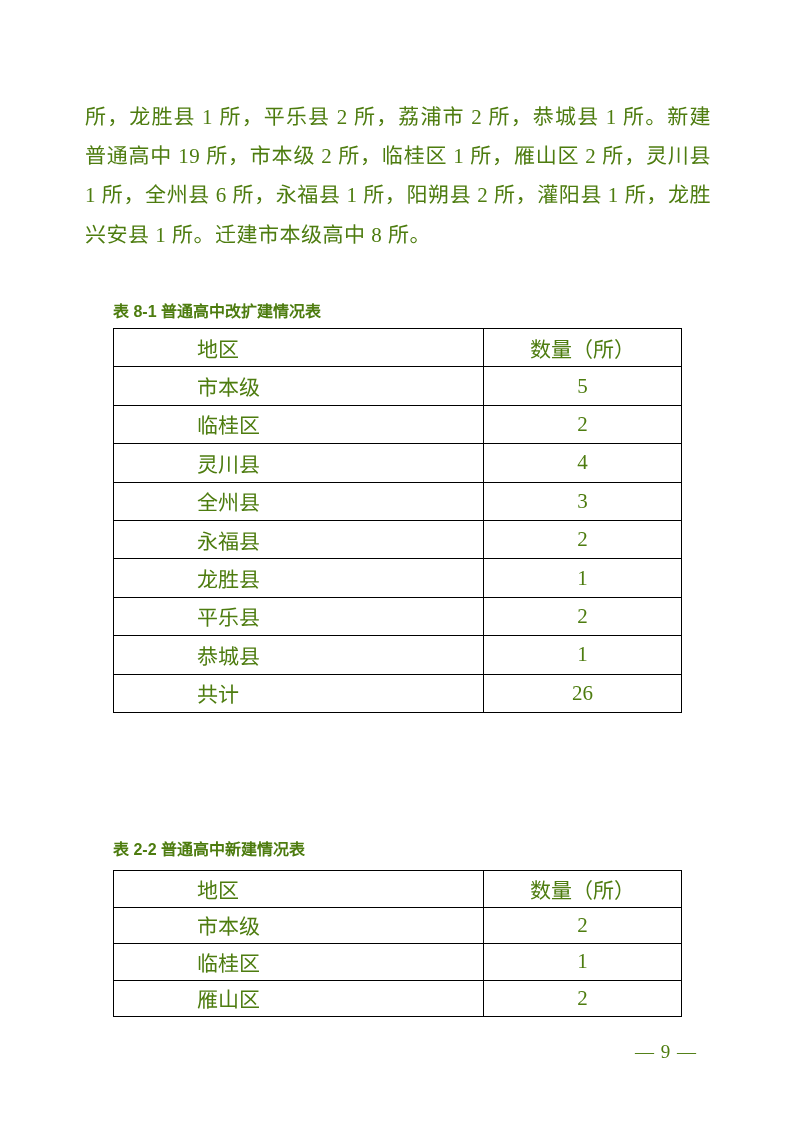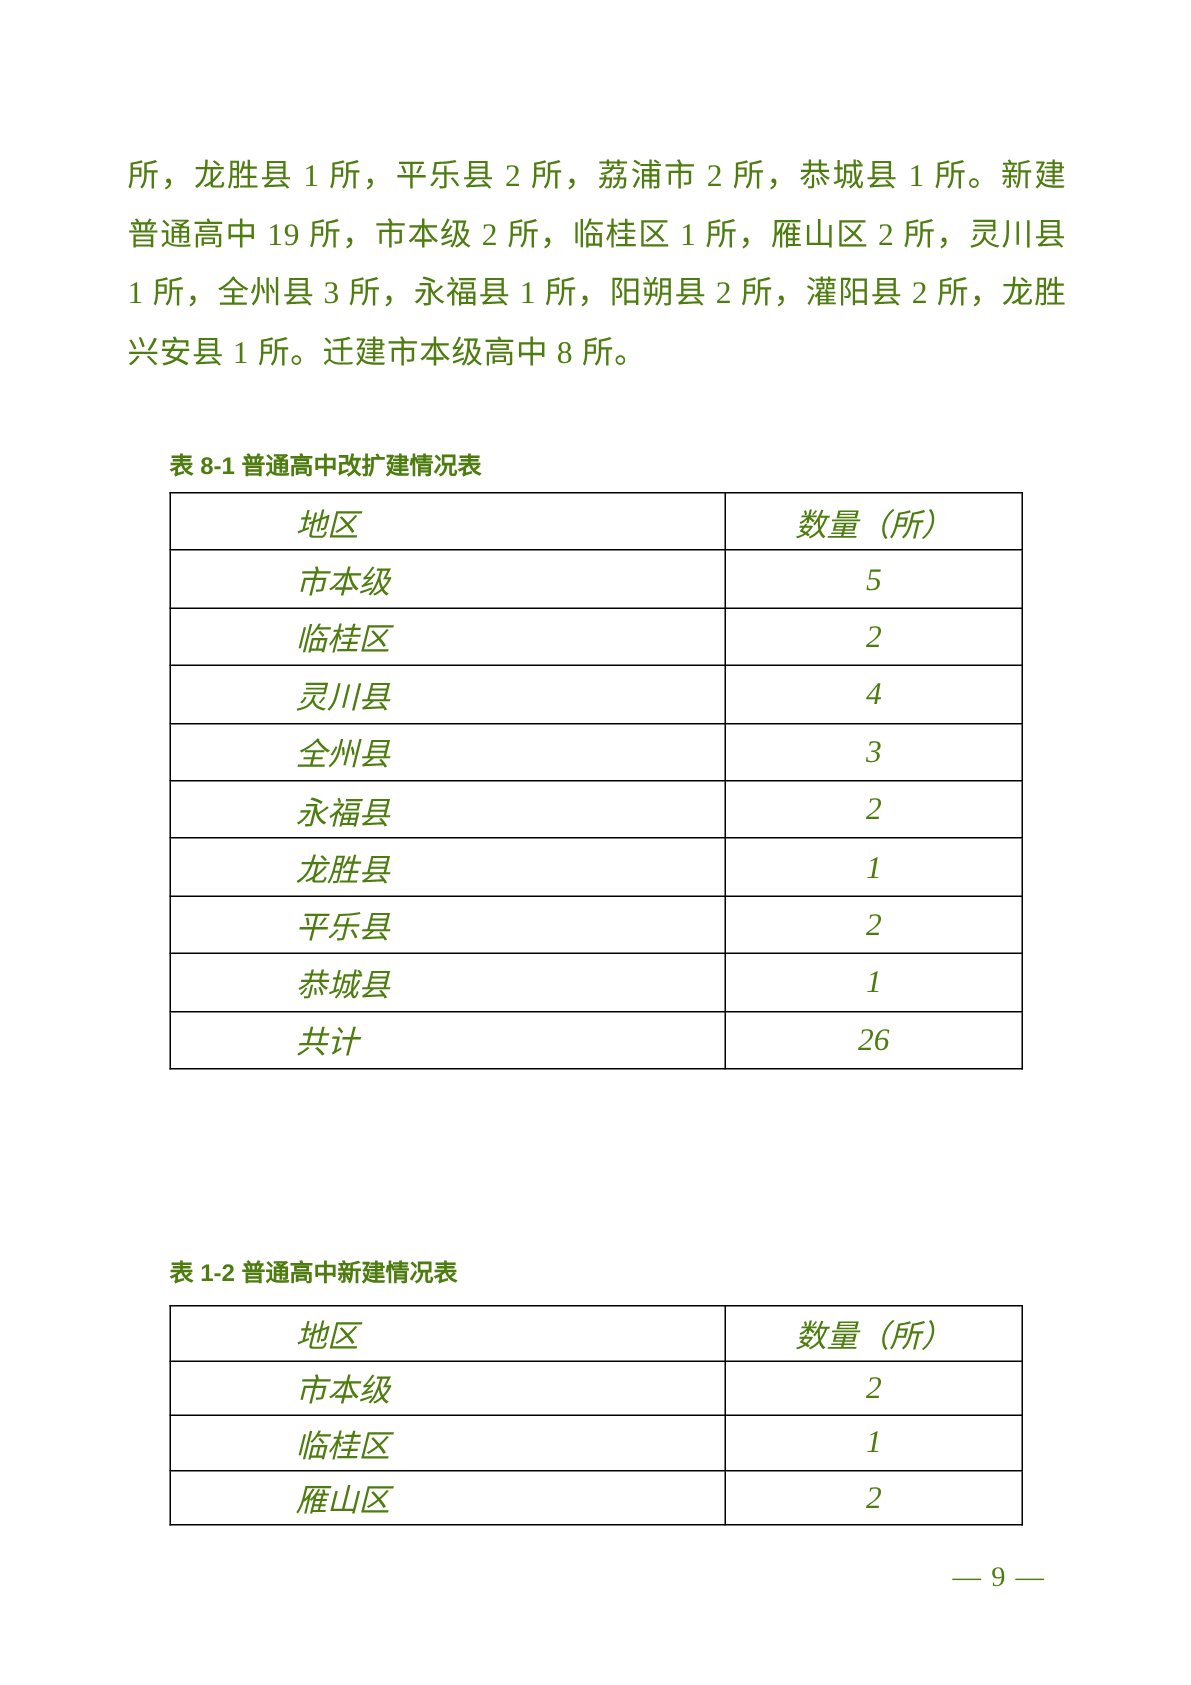--- a/index.html
+++ b/index.html
@@ -35,21 +35,20 @@
   }
   .t1-title { top: 299px; }
   .t2-title { top: 837px; }
   table.tbl {
     position: absolute;
     left: 113px;
     width: 569px;
     border-collapse: collapse;
     table-layout: fixed;
     font-size: 21px;
-    font-style: italic;
   }
   table.tbl td {
     border: 1.5px solid #000000;
     padding: 0;
     overflow: hidden;
     white-space: nowrap;
   }
   table.tbl td.c1 {
     width: 286px;
     padding-left: 83px;
@@ -69,21 +68,21 @@
   }
 </style>
 </head>
 <body>
 
 <div class="page">
 
   <div class="para">
     <div class="line j">所，龙胜县 1 所，平乐县 2 所，荔浦市 2 所，恭城县 1 所。新建</div>
     <div class="line j">普通高中 19 所，市本级 2 所，临桂区 1 所，雁山区 2 所，灵川县</div>
-    <div class="line j">1 所，全州县 3 所，永福县 1 所，阳朔县 2 所，灌阳县 2 所，龙胜</div>
+    <div class="line j">1 所，全州县 6 所，永福县 1 所，阳朔县 2 所，灌阳县 1 所，龙胜</div>
     <div class="line">兴安县 1 所。迁建市本级高中 8 所。</div>
   </div>
 
   <div class="tbl-title t1-title">表 8-1 普通高中改扩建情况表</div>
 
   <table class="tbl t1">
     <tbody>
         <tr>
       <td class="c1">地区</td>
       <td class="c2">数量（所）</td>
@@ -120,21 +119,21 @@
       <td class="c1">恭城县</td>
       <td class="c2">1</td>
     </tr>
     <tr>
       <td class="c1">共计</td>
       <td class="c2">26</td>
     </tr>
   </tbody>
     </table>
 
-  <div class="tbl-title t2-title">表 1-2 普通高中新建情况表</div>
+  <div class="tbl-title t2-title">表 2-2 普通高中新建情况表</div>
 
   <table class="tbl t2">
     <tbody>
         <tr>
       <td class="c1">地区</td>
       <td class="c2">数量（所）</td>
     </tr>
     <tr>
       <td class="c1">市本级</td>
       <td class="c2">2</td>

